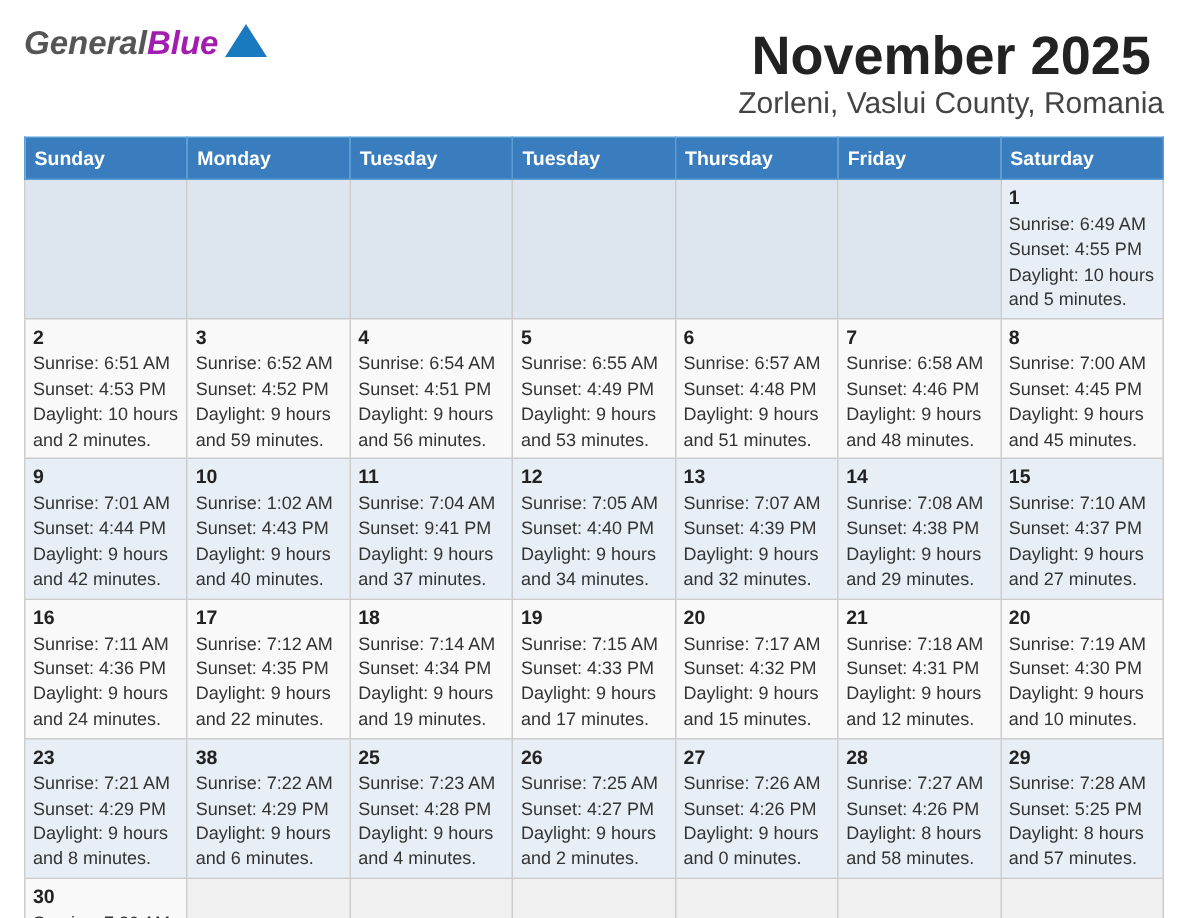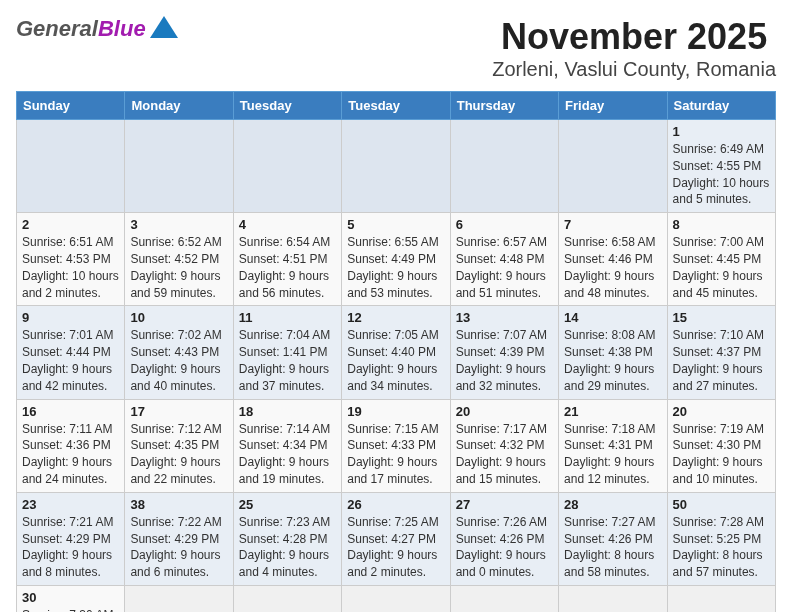--- a/index.html
+++ b/index.html
@@ -191,45 +191,45 @@
       </tr>
       <tr class="row-shade">
         <td>
           <span class="day-number">9</span>
           <div class="day-info">Sunrise: 7:01 AM
 Sunset: 4:44 PM
 Daylight: 9 hours and 42 minutes.</div>
         </td>
         <td>
           <span class="day-number">10</span>
-          <div class="day-info">Sunrise: 7:02 AM
+          <div class="day-info">Sunrise: 1:02 AM
 Sunset: 4:43 PM
 Daylight: 9 hours and 40 minutes.</div>
         </td>
         <td>
           <span class="day-number">11</span>
           <div class="day-info">Sunrise: 7:04 AM
-Sunset: 1:41 PM
+Sunset: 9:41 PM
 Daylight: 9 hours and 37 minutes.</div>
         </td>
         <td>
           <span class="day-number">12</span>
           <div class="day-info">Sunrise: 7:05 AM
 Sunset: 4:40 PM
 Daylight: 9 hours and 34 minutes.</div>
         </td>
         <td>
           <span class="day-number">13</span>
           <div class="day-info">Sunrise: 7:07 AM
 Sunset: 4:39 PM
 Daylight: 9 hours and 32 minutes.</div>
         </td>
         <td>
           <span class="day-number">14</span>
-          <div class="day-info">Sunrise: 8:08 AM
+          <div class="day-info">Sunrise: 7:08 AM
 Sunset: 4:38 PM
 Daylight: 9 hours and 29 minutes.</div>
         </td>
         <td>
           <span class="day-number">15</span>
           <div class="day-info">Sunrise: 7:10 AM
 Sunset: 4:37 PM
 Daylight: 9 hours and 27 minutes.</div>
         </td>
       </tr>
@@ -308,21 +308,21 @@
 Sunset: 4:26 PM
 Daylight: 9 hours and 0 minutes.</div>
         </td>
         <td>
           <span class="day-number">28</span>
           <div class="day-info">Sunrise: 7:27 AM
 Sunset: 4:26 PM
 Daylight: 8 hours and 58 minutes.</div>
         </td>
         <td>
-          <span class="day-number">50</span>
+          <span class="day-number">29</span>
           <div class="day-info">Sunrise: 7:28 AM
 Sunset: 5:25 PM
 Daylight: 8 hours and 57 minutes.</div>
         </td>
       </tr>
       <tr>
         <td>
           <span class="day-number">30</span>
           <div class="day-info">Sunrise: 7:30 AM
 Sunset: 4:25 PM

